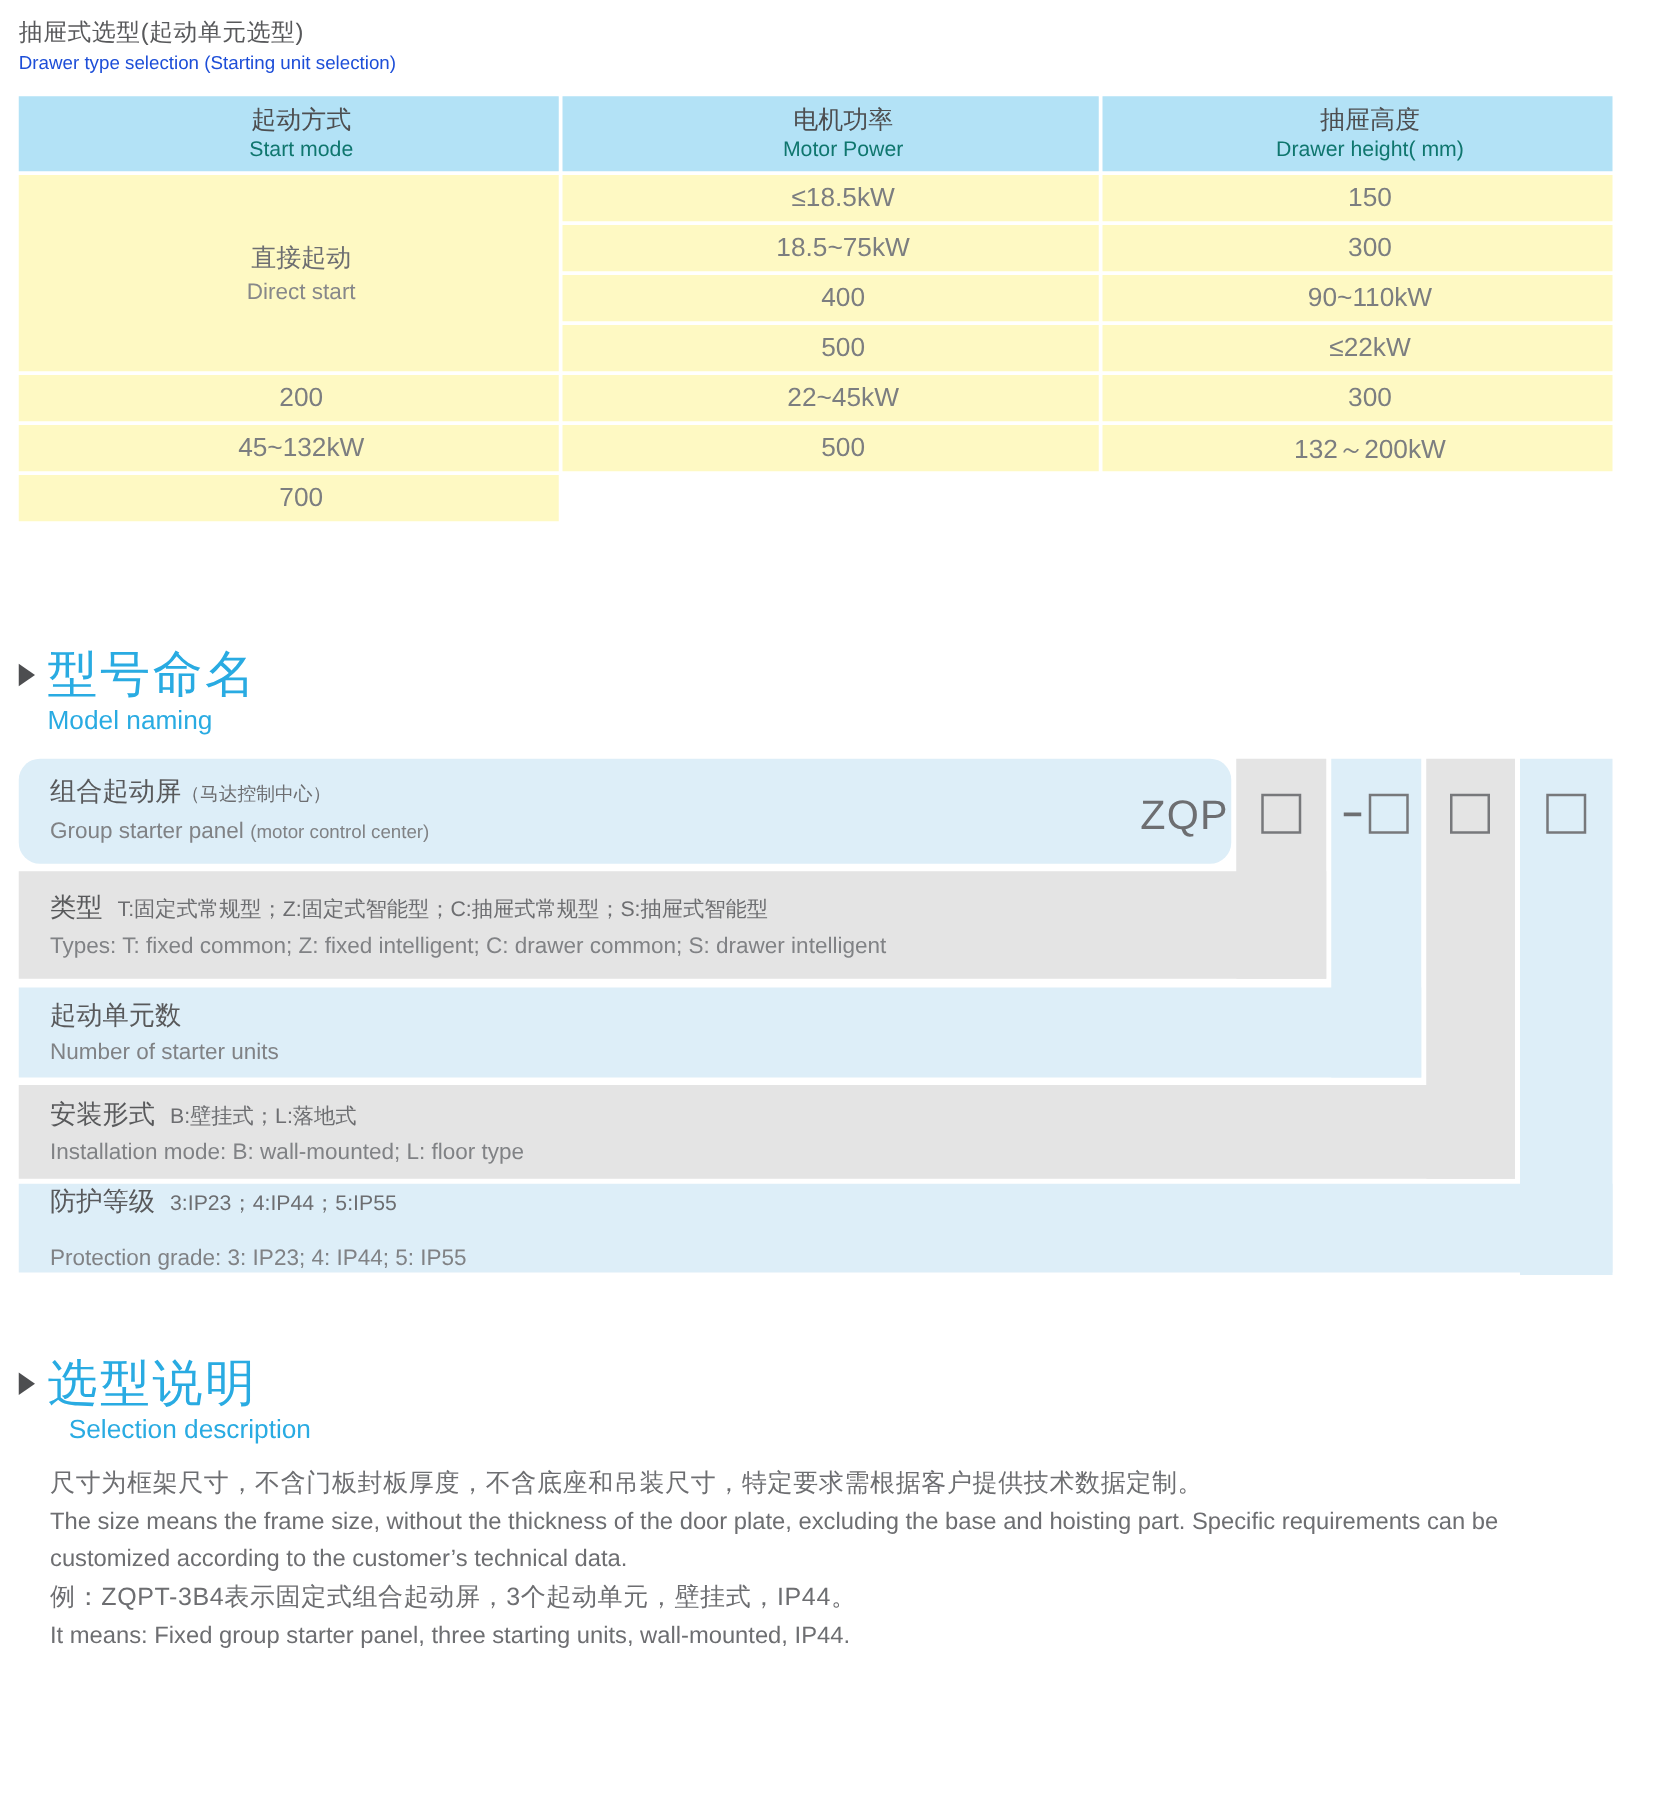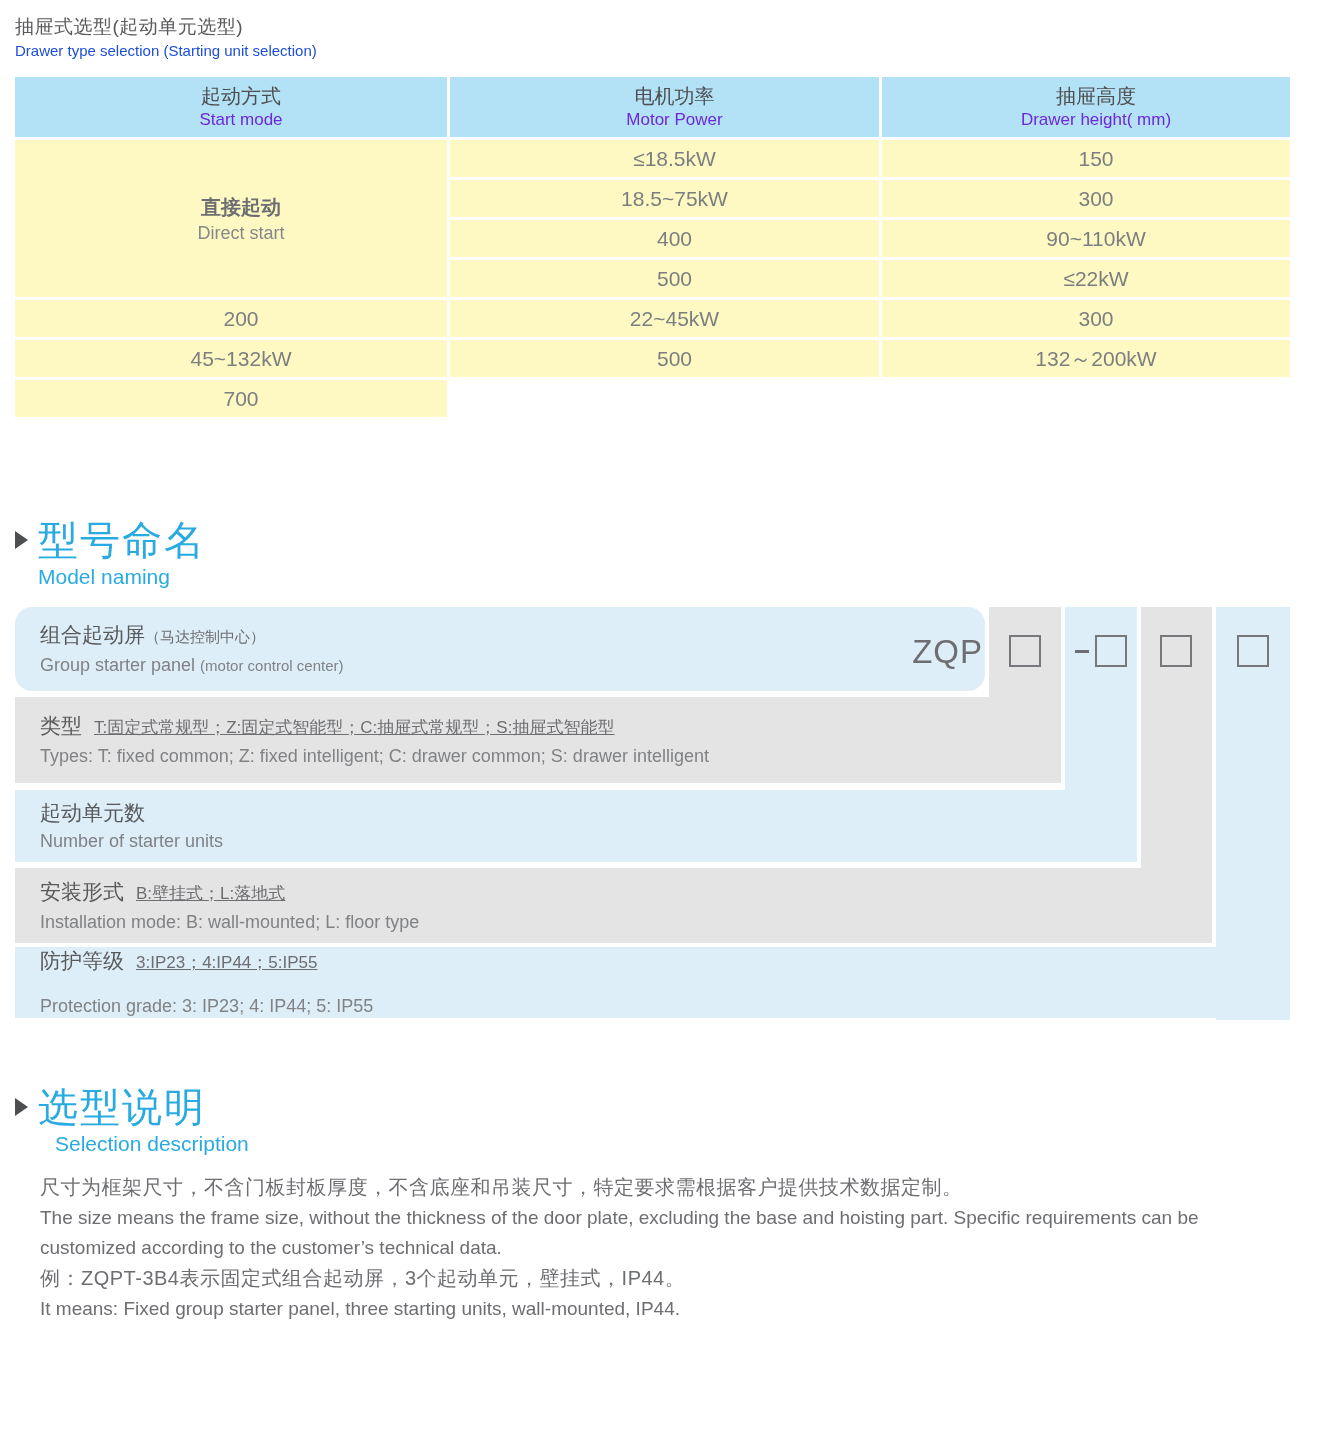--- a/index.html
+++ b/index.html
@@ -21,23 +21,23 @@
     width:1275px;
     display:grid;
     grid-template-columns:432px 429px 408px;
     grid-template-rows:60px repeat(8,37px);
     gap:3px;
     background:#ffffff;
   }
   .cell { display:flex; flex-direction:column; align-items:center; justify-content:center; text-align:center;padding-left:20px; }
   .th { background:#b3e2f6; }
   .th .cn { font-size:20px; color:#4d4e50; line-height:26px; }
-  .th .en { font-size:17px; color:#6d28d9; line-height:22px; }
+  .th .en { font-size:17px; color:#0f766e; line-height:22px; }
   .td { background:#fef9c3; }
-  .mode-cell .cn { font-size:20px; color:#6d6e71; line-height:28px;font-weight:bold; }
+  .mode-cell .cn { font-size:20px; color:#6d6e71; line-height:28px; }
   .mode-cell .en { font-size:18px; color:#87888a; line-height:24px; }
   .val { font-size:21px; color:#7c7e80; }
   .g1-mode { grid-column:1; grid-row:2 / span 4; }
   .g2-mode { grid-column:1; grid-row:6 / span 4; }
 
   
   .sec-head { display:flex; align-items:flex-start; }
   .tri {
     width:0; height:0; margin-top:14px;
     border-left:13px solid #4d4e50;
@@ -62,21 +62,21 @@
   .band-row2 { left:0; top:90px;  width:1046px; height:86px; }
   .strip-c2  { left:1050px; top:0; width:72px; height:255px; }
   .band-row3 { left:0; top:183px; width:1122px; height:72px; }
   .strip-c3  { left:1126px; top:0; width:71px; height:336px; }
   .band-row4 { left:0; top:261px; width:1197px; height:75px; }
   .strip-c4  { left:1201px; top:0; width:74px; height:413px; }
   .band-row5 { left:0; top:340px; width:1275px; height:71px;gap:15px; }
 
   .nm-cn { font-size:21px; color:#58595b; line-height:30px; }
   .nm-cn .sub { font-size:15px; color:#6d6e71; }
-  .nm-cn .desc { font-size:17px; color:#6d6e71; margin-left:12px;text-decoration:underline; }
+  .nm-cn .desc { font-size:17px; color:#6d6e71; margin-left:12px; }
   .nm-en { font-size:18px; color:#808285; line-height:26px; }
   .nm-en .sub { font-size:15px; }
 
   .code-prefix {
     position:absolute; left:890px; top:26px; width:78px;
     text-align:right; font-size:33px; color:#6d6e71; letter-spacing:1px;
   }
   .code-box {
     position:absolute; top:28px; width:32px; height:32px;
     border:2px solid #77787b; background:transparent;

